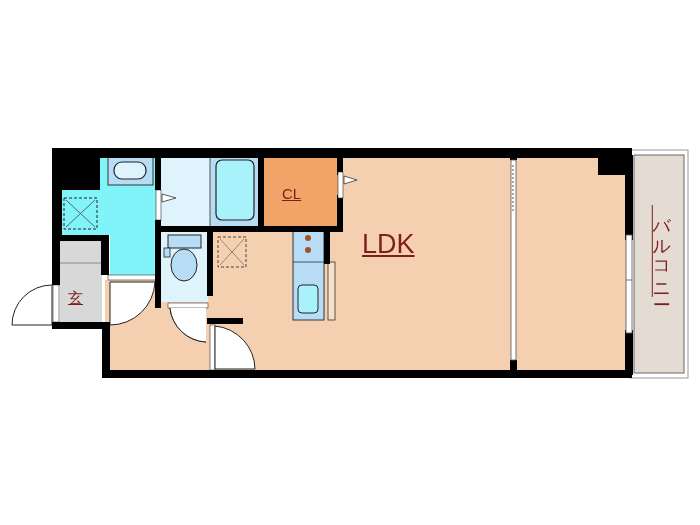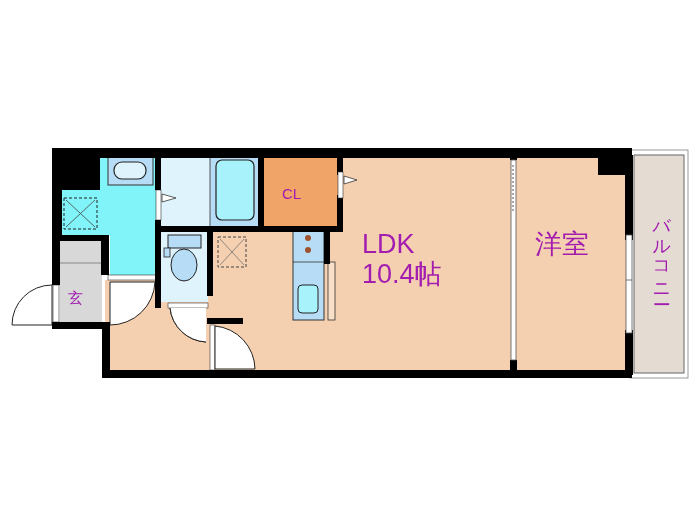--- a/index.html
+++ b/index.html
@@ -1,19 +1,19 @@
 <!DOCTYPE html>
 <html><head>
 <meta charset="utf-8">
 <style>
   html,body{margin:0;padding:0;background:#ffffff;}
   body{width:700px;height:525px;position:relative;overflow:hidden;font-family:"Liberation Sans",sans-serif;}
   .plan{position:absolute;left:0;top:0;width:700px;height:525px;}
-  .room-label{position:absolute;color:#a21caf;line-height:1.1;}
-  .lbl-ldk{left:362px;top:230px;font-size:27px;}
+  .room-label{position:absolute;color:#7f1d1d;line-height:1.1;text-decoration:underline;}
+  .lbl-ldk{left:362px;top:230px;font-size:27px;text-align:center;}
   .lbl-yoshitsu{left:535px;top:230px;font-size:27px;}
   .lbl-cl{left:282px;top:186px;font-size:15px;}
   .lbl-genkan{left:68px;top:290px;font-size:15px;font-family:"DejaVu Sans",sans-serif;}
   .lbl-balcony{left:652px;top:205px;font-size:18px;writing-mode:vertical-rl;font-family:"DejaVu Sans",sans-serif;letter-spacing:2px;}
 </style>
 </head>
 <body>
 
 <svg class="plan" width="700" height="525" viewBox="0 0 700 525" xmlns="http://www.w3.org/2000/svg">
 
@@ -114,20 +114,18 @@
 
   <rect x="626" y="235" width="6" height="98" fill="#fff" stroke="#555" stroke-width="0.8"></rect>
   <line x1="626" y1="280" x2="632" y2="280" stroke="#555" stroke-width="0.8"></line>
 
   <rect x="338" y="172" width="5" height="26" fill="#fff" stroke="#333" stroke-width="0.6"></rect>
   <polygon points="344,176 357,180 344,184" fill="#fff" stroke="#333" stroke-width="0.8"></polygon>
 </svg>
 
 <div class="room-label lbl-ldk">
   <div>LDK</div>
-  <div>10.4帖</div>
 </div>
 <div class="room-label lbl-yoshitsu">
-  <div>洋室</div>
 </div>
 <div class="room-label lbl-cl">CL</div>
 <div class="room-label lbl-genkan">玄</div>
 <div class="room-label lbl-balcony">バルコニー</div>
 
 </body></html>

